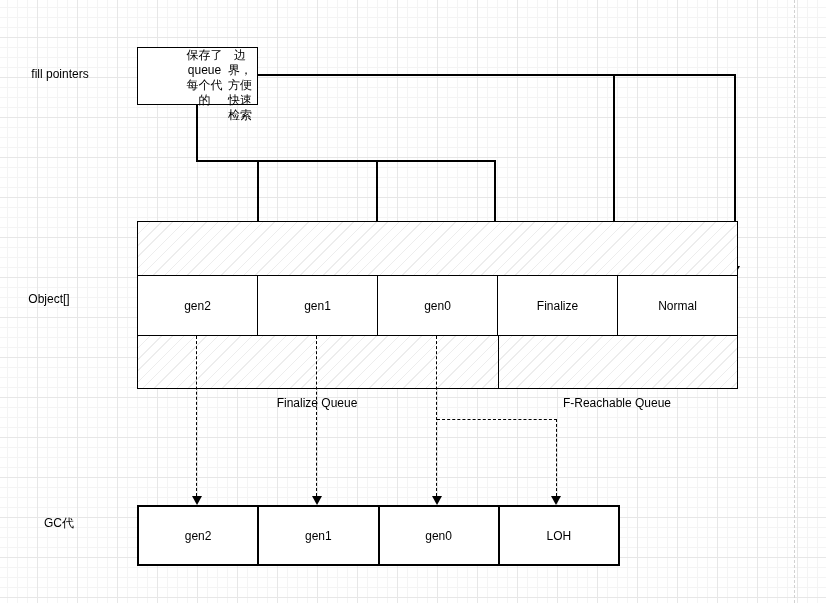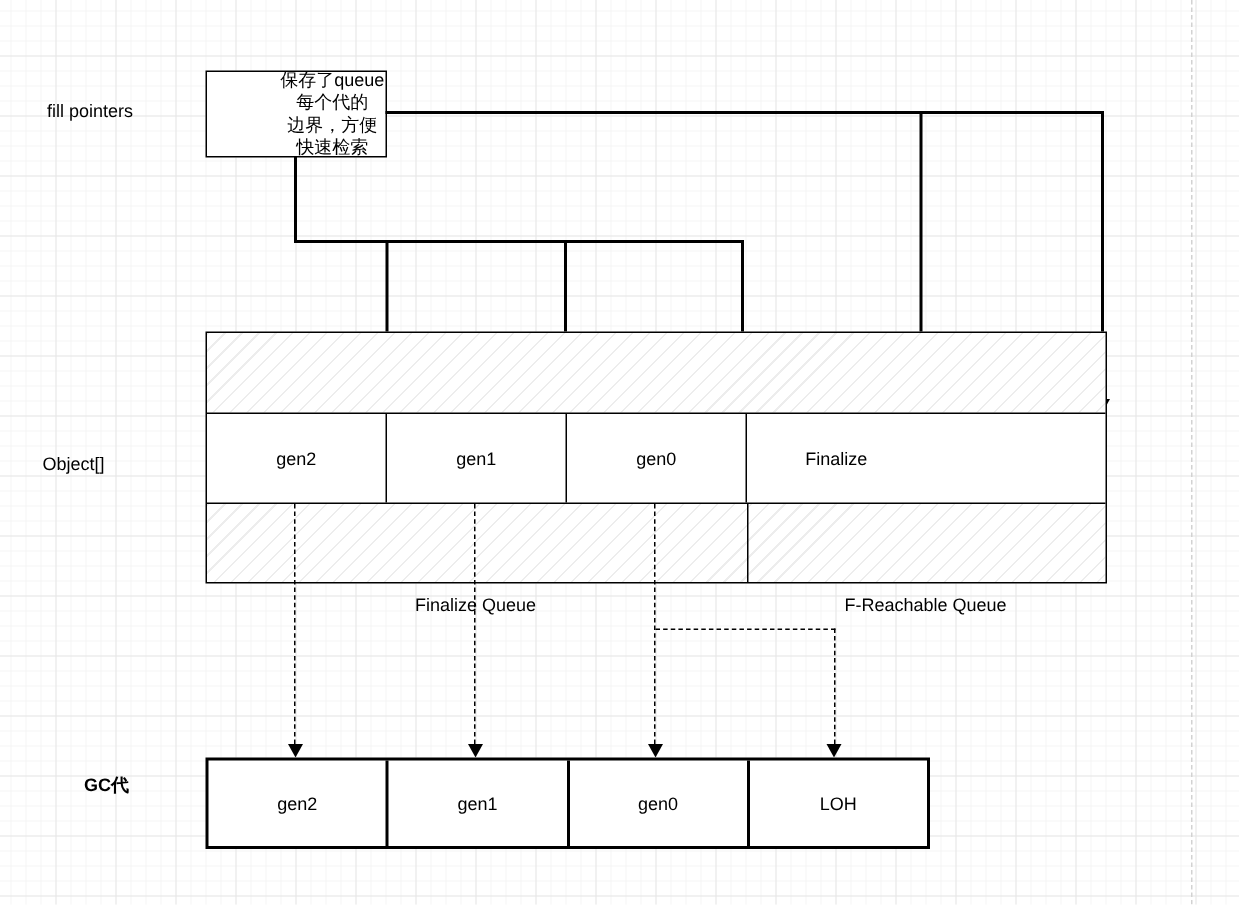--- a/index.html
+++ b/index.html
@@ -22,21 +22,21 @@
   .lbl{position:absolute;text-align:center;line-height:15px;white-space:nowrap;}
   .hatch{
     background-image:repeating-linear-gradient(135deg,
       rgba(0,0,0,0.07) 0px, rgba(0,0,0,0.07) 1px,
       transparent 1px, transparent 8px);
   }
   .page-break{position:absolute;width:0;border-left:1px dashed #d2d2d2;}
   .note-box{
     position:absolute;box-sizing:border-box;
     border:1px solid #000;background:#fff;
-    display:flex;flex-direction:column;justify-content:center;
+    display:flex;flex-direction:row;justify-content:center;
     text-align:center;line-height:15px;padding-left:48px;
   }
   .line{position:absolute;background:#000;}
   .dline-v{position:absolute;width:0;border-left:1px dashed #000;}
   .dline-h{position:absolute;height:0;border-top:1px dashed #000;}
   .arrow-down{position:absolute;width:0;height:0;
     border-left:5px solid transparent;border-right:5px solid transparent;
     border-top:9px solid #000;}
   
   .oq-table{position:absolute;left:137px;top:221px;width:601px;height:168px;
@@ -59,22 +59,22 @@
   .gc-cell:last-child{border-right:none;text-align:center;}
 </style>
 </head>
 <body>
 
 <div class="canvas">
 
   <div class="page-break" style="left:794px;top:0;height:603px;"></div>
 
   <div class="lbl" style="left:10px;top:67px;width:100px;">fill pointers</div>
-  <div class="lbl" style="left:0px;top:302px;width:98px;">Object[]</div>
-  <div class="lbl" style="left:22px;top:516px;width:98px;font-weight:bold;">GC代</div>
+  <div class="lbl" style="left:0px;top:292px;width:98px;">Object[]</div>
+  <div class="lbl" style="left:10px;top:516px;width:98px;">GC代</div>
 
   <div class="note-box" style="left:137px;top:47px;width:121px;height:58px;">
     <span>保存了queue每个代的</span>
     <span>边界，方便快速检索</span>
   </div>
 
   <div class="line" style="left:196px;top:104px;width:2px;height:58px;"></div>
   <div class="line" style="left:196px;top:160px;width:300px;height:2px;"></div>
   <div class="line" style="left:257px;top:160px;width:2px;height:107px;"></div>
   <div class="line" style="left:376px;top:160px;width:2px;height:107px;"></div>
@@ -90,20 +90,21 @@
   <div class="arrow-down" style="left:609px;top:266px;"></div>
   <div class="arrow-down" style="left:730px;top:266px;"></div>
 
   <div class="oq-table">
     <div class="oq-row-top hatch"></div>
     <div class="oq-row-mid">
       <div class="oq-cell">gen2</div>
       <div class="oq-cell">gen1</div>
       <div class="oq-cell">gen0</div>
       <div class="oq-cell">Finalize</div>
+      <div class="oq-cell">Normal</div>
     </div>
     <div class="oq-row-bottom hatch"></div>
     <div class="oq-bottom-divider"></div>
   </div>
 
   <div class="lbl" style="left:538px;top:396px;width:158px;">F-Reachable Queue</div>
   <div class="lbl" style="left:238px;top:396px;width:158px;">Finalize Queue</div>
 
   <div class="dline-v" style="left:196px;top:336px;height:160px;"></div>
   <div class="dline-v" style="left:316px;top:336px;height:160px;"></div>

